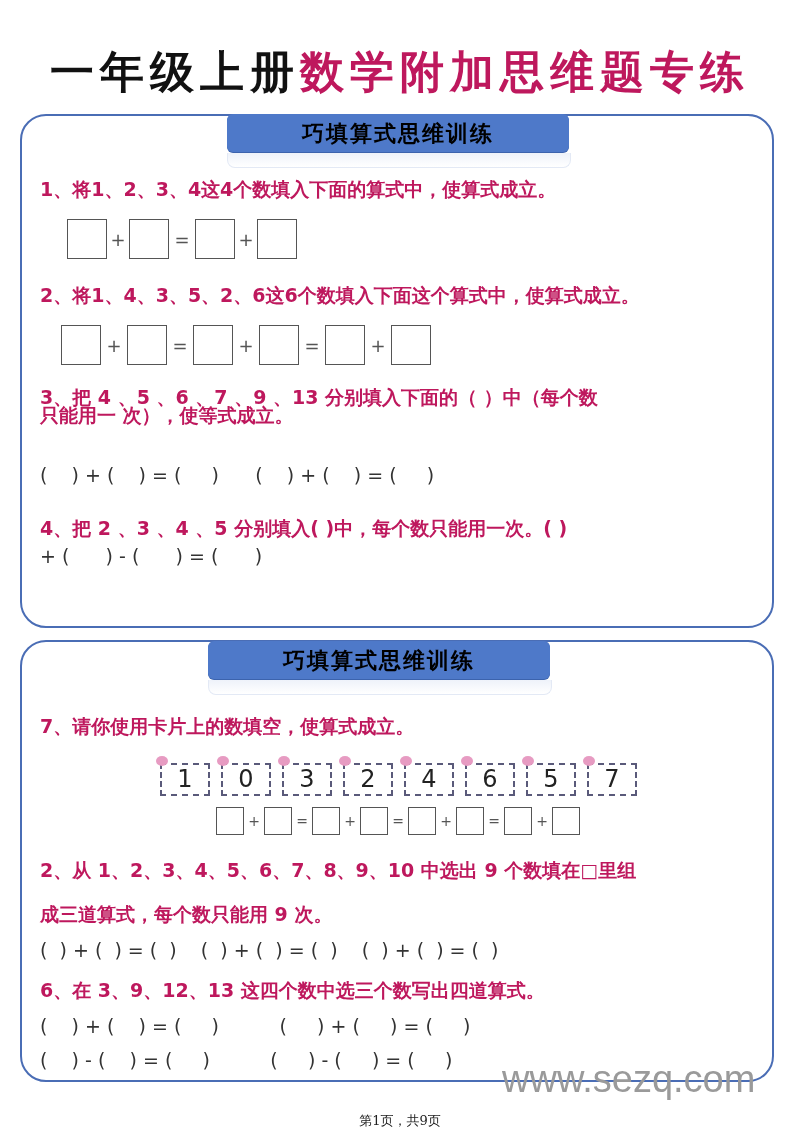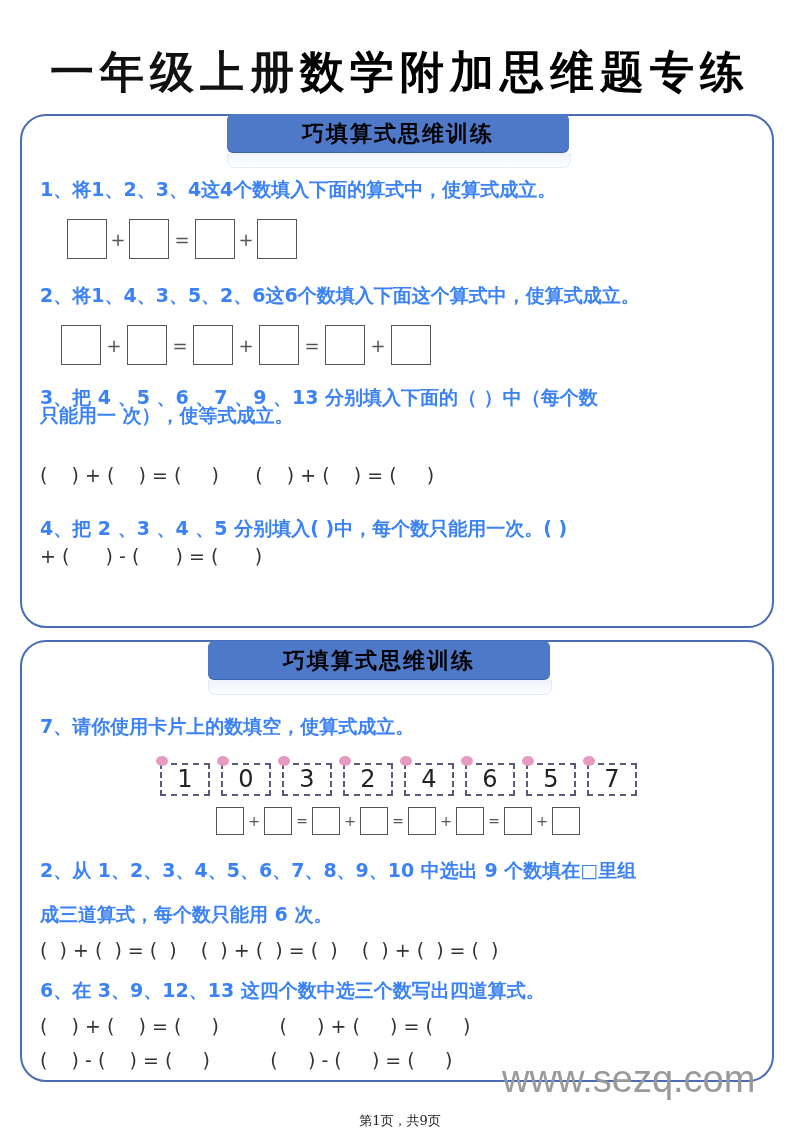--- a/index.html
+++ b/index.html
@@ -2,35 +2,35 @@
 <html><head>
 <meta charset="utf-8">
 <style>
   html, body { margin:0; padding:0; background:#ffffff; }
   body { width:800px; height:1131px; position:relative; overflow:hidden;
          font-family:"DejaVu Sans", sans-serif; }
   .title { position:absolute; top:42px; left:0; width:800px; text-align:center;
            font-family:"DejaVu Serif", serif; font-weight:bold; font-size:44px; letter-spacing:6px;
            line-height:60px; }
   .title .black { color:#111111; }
-  .title .red { color:#000000; }
+  .title .red { color:#be185d; }
 
   .panel { position:absolute; left:20px; width:754px; border:2px solid #4a6db5;
            border-radius:26px; box-sizing:border-box; background:#fff; }
   .panel1 { top:114px; height:514px; }
   .panel2 { top:640px; height:442px; }
 
   .banner { position:absolute; height:38px; background:#4e79c9; border-radius:6px;
             color:#000000; font-family:"DejaVu Serif", serif; font-weight:bold; font-size:22px;
             text-align:center; line-height:38px; letter-spacing:2px;
             box-shadow: 0 1px 0 #3c63ad; }
   .banner-reflect { position:absolute; height:14px; border:1px solid #e3e9f5; border-top:none;
                     border-radius:0 0 8px 8px; background:linear-gradient(#eef2fa, #ffffff); }
 
-  .q { position:absolute; left:40px; color:#3b82f6; font-size:19px; font-weight:bold;
+  .q { position:absolute; left:40px; color:#be185d; font-size:19px; font-weight:bold;
        white-space:nowrap; line-height:26px; font-family:"DejaVu Sans", sans-serif; }
   .eq { position:absolute; left:40px; color:#333; font-size:19px; white-space:pre;
         line-height:26px; font-family:"DejaVu Sans", sans-serif; }
 
   .boxrow { position:absolute; display:flex; align-items:center; }
   .box { border:1.5px solid #555; box-sizing:border-box; background:#fff; }
   .op { color:#555; font-size:18px; text-align:center; }
 
   .cards { position:absolute; top:763px; left:160px; display:flex; gap:11px; }
   .card { position:relative; width:50px; height:33px; border:2px dashed #5a5a7a;
@@ -117,21 +117,21 @@
   <div class="box" style="width:28px;height:28px;"></div>
   <div class="op" style="width:20px;font-size:14px;">+</div>
   <div class="box" style="width:28px;height:28px;"></div>
   <div class="op" style="width:20px;font-size:14px;">=</div>
   <div class="box" style="width:28px;height:28px;"></div>
   <div class="op" style="width:20px;font-size:14px;">+</div>
   <div class="box" style="width:28px;height:28px;"></div>
 </div>
 
 <div class="q" style="top:857px;text-align:right;">2、从 1、2、3、4、5、6、7、8、9、10 中选出 9 个数填在□里组</div>
-<div class="q" style="top:901px;">成三道算式，每个数只能用 6 次。</div>
+<div class="q" style="top:901px;">成三道算式，每个数只能用 9 次。</div>
 <div class="eq" style="top:937px;">(  ) + (  ) = (  )    (  ) + (  ) = (  )    (  ) + (  ) = (  )</div>
 
 <div class="q" style="top:977px;">6、在 3、9、12、13 这四个数中选三个数写出四道算式。</div>
 <div class="eq" style="top:1013px;">(    ) + (    ) = (     )          (     ) + (     ) = (     )</div>
 <div class="eq" style="top:1047px;">(    ) - (    ) = (     )          (     ) - (     ) = (     )</div>
 
 <div class="watermark">www.sezq.com</div>
 <div class="footer">第1页，共9页</div>
 
 </body></html>

